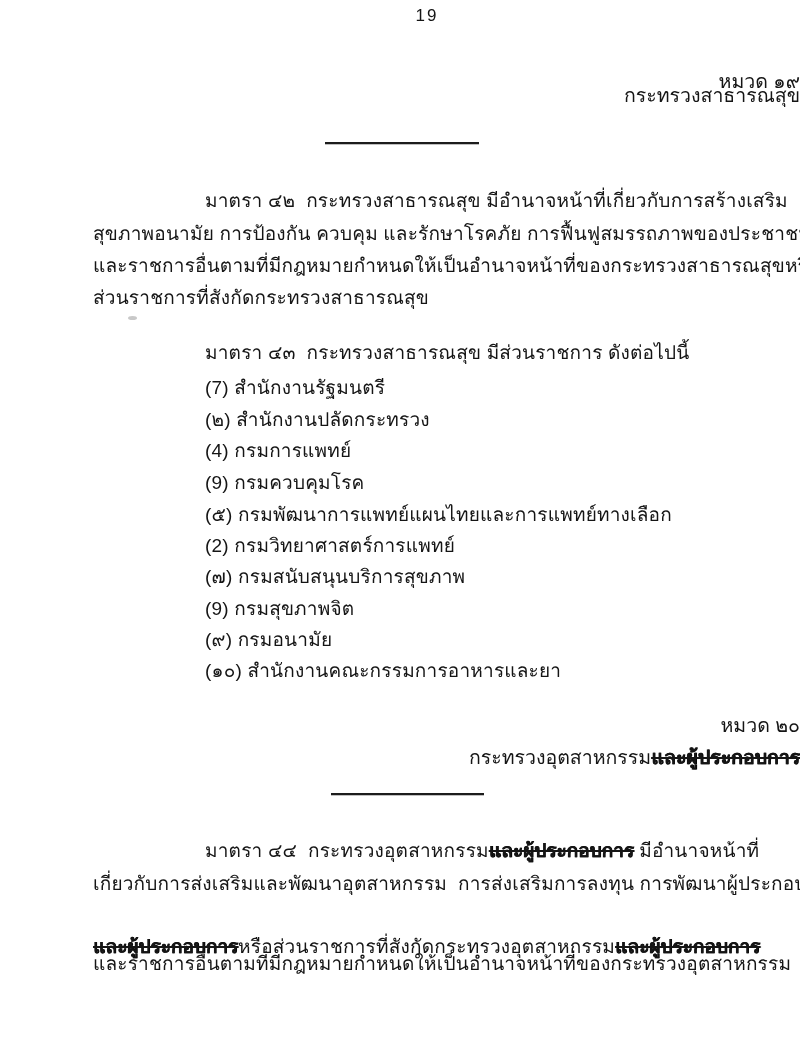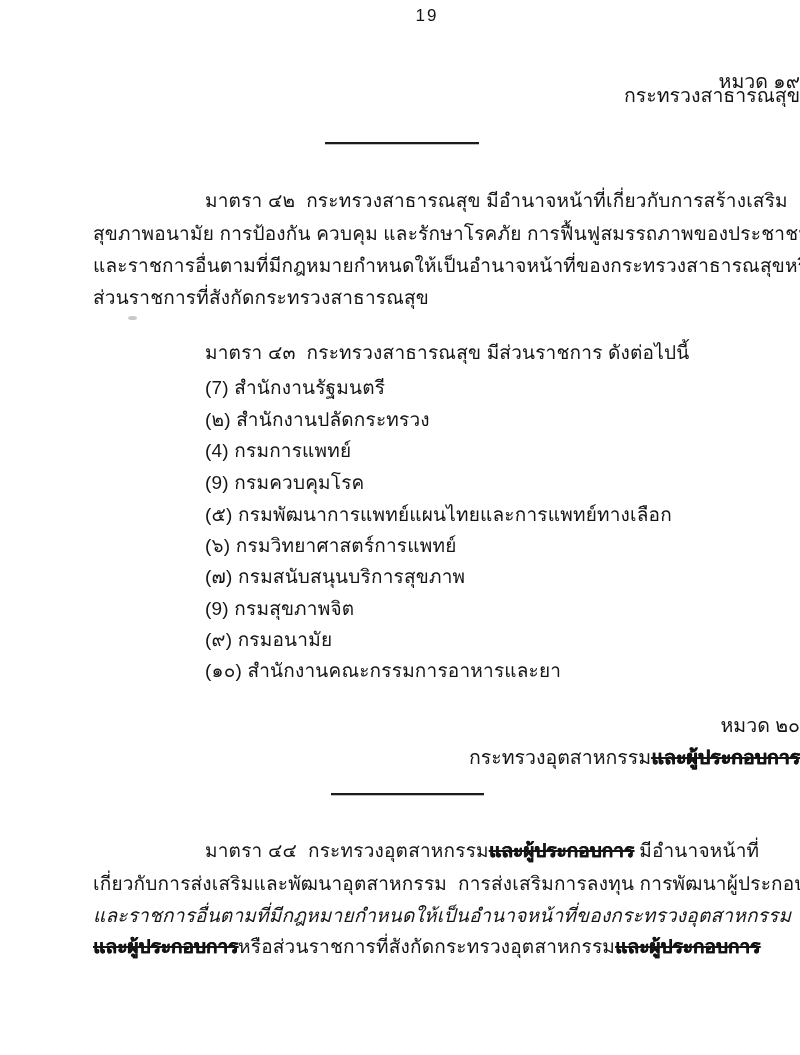--- a/index.html
+++ b/index.html
@@ -91,28 +91,28 @@
 
   <div class="speck" style="top:316px; left:128px; width:9px; height:4px;"></div>
 
   <div class="line" style="top:340px; left:205px;">มาตรา ๔๓  กระทรวงสาธารณสุข มีส่วนราชการ ดังต่อไปนี้</div>
 
   <div class="list-item" style="top:372px;">(7) สำนักงานรัฐมนตรี</div>
   <div class="list-item" style="top:404px;">(๒) สำนักงานปลัดกระทรวง</div>
   <div class="list-item" style="top:435px;">(4) กรมการแพทย์</div>
   <div class="list-item" style="top:467px;">(9) กรมควบคุมโรค</div>
   <div class="list-item" style="top:499px;">(๕) กรมพัฒนาการแพทย์แผนไทยและการแพทย์ทางเลือก</div>
-  <div class="list-item" style="top:530px;">(๖) กรมวิทยาศาสตร์การแพทย์</div>
+  <div class="list-item" style="top:530px;">(2) กรมวิทยาศาสตร์การแพทย์</div>
   <div class="list-item" style="top:561px;">(๗) กรมสนับสนุนบริการสุขภาพ</div>
   <div class="list-item" style="top:593px;">(9) กรมสุขภาพจิต</div>
   <div class="list-item" style="top:624px;">(๙) กรมอนามัย</div>
   <div class="list-item" style="top:655px;">(๑๐) สำนักงานคณะกรรมการอาหารและยา</div>
 
   <div class="center" style="top:710px;">หมวด ๒๐</div>
   <div class="center" style="top:742px;"><span>กระทรวงอุตสาหกรรม</span><span class="struck">และผู้ประกอบการ</span></div>
   <div class="divider" style="top:793px; left:331px; width:153px;"></div>
 
   <div class="line indent" style="top:838px;"><span>มาตรา ๔๔  กระทรวงอุตสาหกรรม</span><span class="struck">และผู้ประกอบการ</span><span> มีอำนาจหน้าที่</span></div>
   <div class="line" style="top:871px;">เกี่ยวกับการส่งเสริมและพัฒนาอุตสาหกรรม  การส่งเสริมการลงทุน การพัฒนาผู้ประกอบการ</div>
-  <div class="line" style="top:903px;font-style:italic;">และราชการอื่นตามที่มีกฎหมายกำหนดให้เป็นอำนาจหน้าที่ของกระทรวงอุตสาหกรรม</div>
+  <div class="line" style="top:951px;">และราชการอื่นตามที่มีกฎหมายกำหนดให้เป็นอำนาจหน้าที่ของกระทรวงอุตสาหกรรม</div>
   <div class="line" style="top:934px;"><span class="struck">และผู้ประกอบการ</span><span>หรือส่วนราชการที่สังกัดกระทรวงอุตสาหกรรม</span><span class="struck">และผู้ประกอบการ</span></div>
 
 </div>
 
 </body></html>

